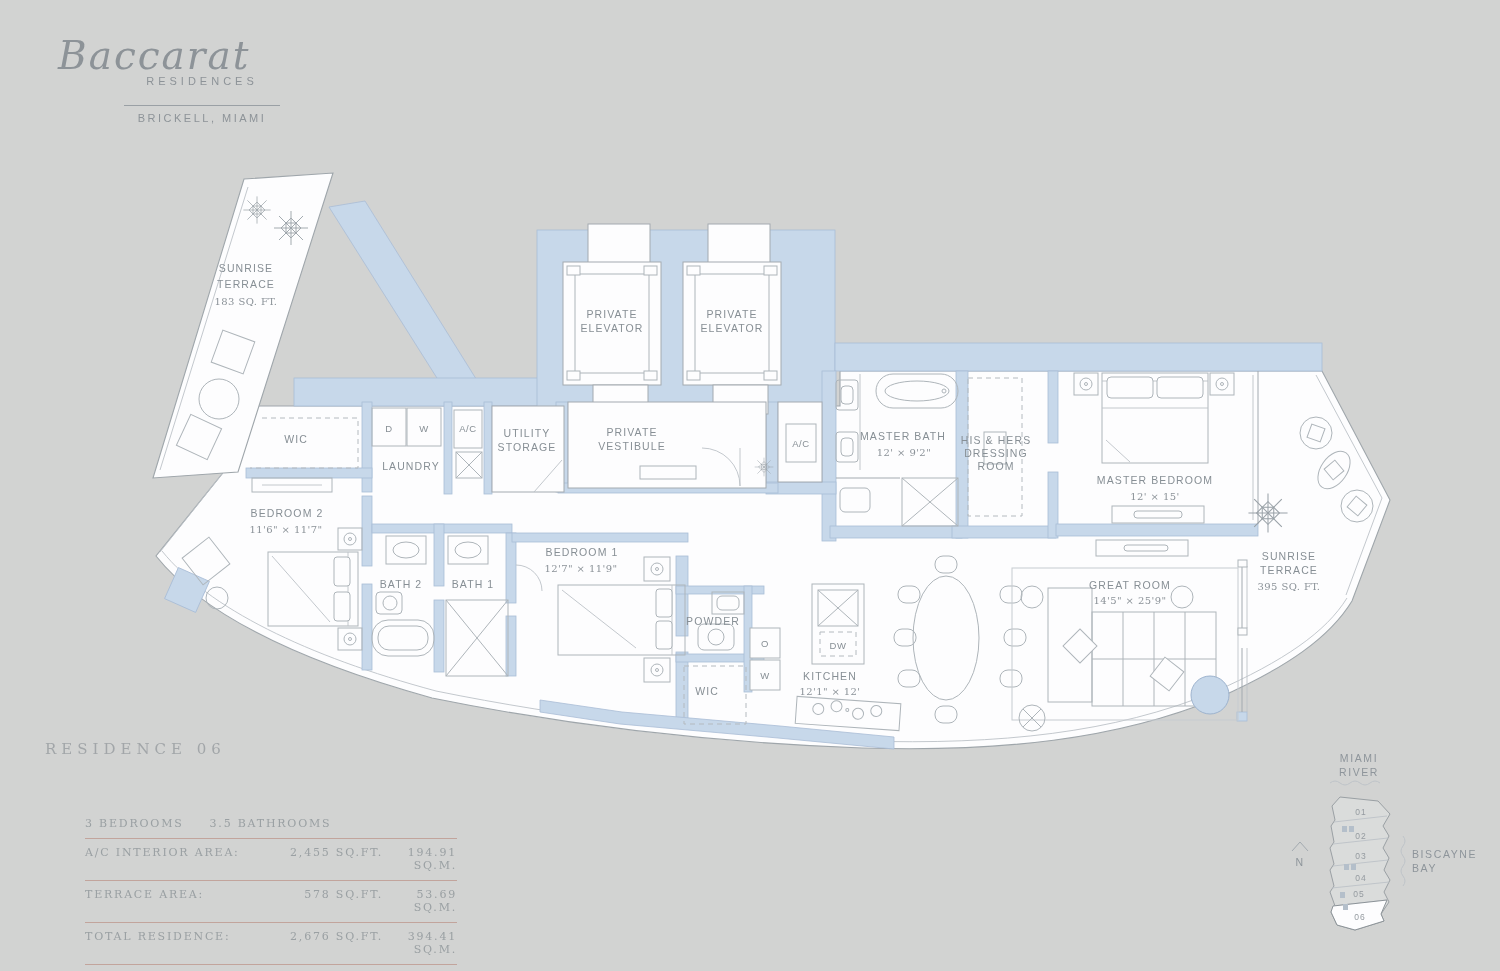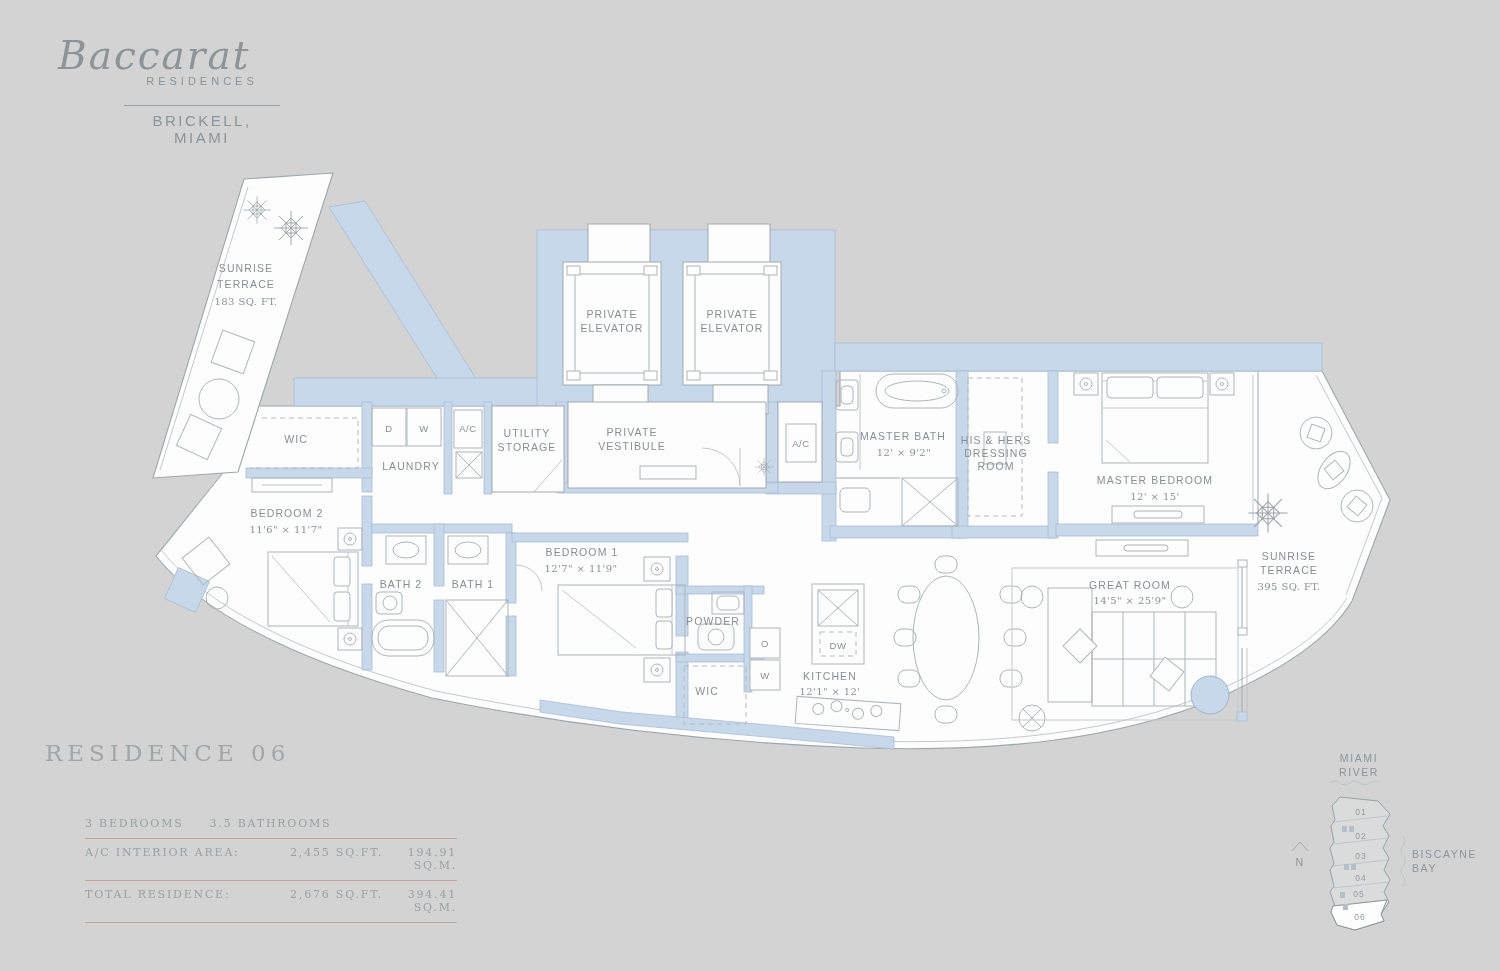--- a/index.html
+++ b/index.html
@@ -4,24 +4,24 @@
 <style>
   html,body{margin:0;padding:0;}
   body{width:1500px;height:971px;position:relative;overflow:hidden;
        background:#d2d3d2;font-family:"Liberation Sans",sans-serif;}
   
   .logo{position:absolute;left:58px;top:36px;color:#8d9398;}
   .logo-script{font-family:"DejaVu Serif",serif;font-style:italic;font-size:39px;line-height:1;letter-spacing:2px;}
   .logo-residences{display:block;margin:0 0 0 66px;width:156px;text-align:center;
        font-size:11px;letter-spacing:4px;padding-bottom:18px;border-bottom:1px solid #9aa0a5;}
   .logo-city{display:block;margin:6px 0 8px 66px;width:156px;text-align:center;
-       font-size:15px;letter-spacing:2.5px;}
+       font-size:11px;letter-spacing:2.5px;}
   
   .residence-title{position:absolute;left:45px;top:740px;font-family:"DejaVu Serif",serif;
-       font-size:23px;letter-spacing:5px;color:#a2a6a9;}
+       font-size:15px;letter-spacing:5px;color:#a2a6a9;}
   .stats{position:absolute;left:45px;top:810px;width:412px;color:#9aa0a3;
        font-family:"DejaVu Serif",serif;font-size:11px;letter-spacing:1.8px;}
   .stats-row{display:flex;align-items:baseline;padding:7px 0 8px;border-bottom:1px solid #c2a49c;margin-left:40px;}
   .stats-row .lbl{flex:0 0 172px;}
   .stats-row .sqft{flex:0 0 126px;text-align:right;}
   .stats-row .sqm{flex:1;text-align:right;}
   .stats-row .bath{margin-left:26px;}
   
   svg{position:absolute;left:0;top:0;}
   .body{fill:#fdfdfe;stroke:#9fa6ab;stroke-width:1.1;}
@@ -403,17 +403,22 @@
   <div class="stats-row">
     <span>3 BEDROOMS</span>
     <span class="bath">3.5 BATHROOMS</span>
   </div>
   <div class="stats-row">
     <span class="lbl">A/C INTERIOR AREA:</span>
     <span class="sqft">2,455 SQ.FT.</span>
     <span class="sqm">194.91 SQ.M.</span>
   </div>
   <div class="stats-row">
+    <span class="lbl">TERRACE AREA:</span>
+    <span class="sqft">578 SQ.FT.</span>
+    <span class="sqm">53.69 SQ.M.</span>
+  </div>
+  <div class="stats-row">
     <span class="lbl">TOTAL RESIDENCE:</span>
     <span class="sqft">2,676 SQ.FT.</span>
     <span class="sqm">394.41 SQ.M.</span>
   </div>
 </div>
 
 </body></html>

